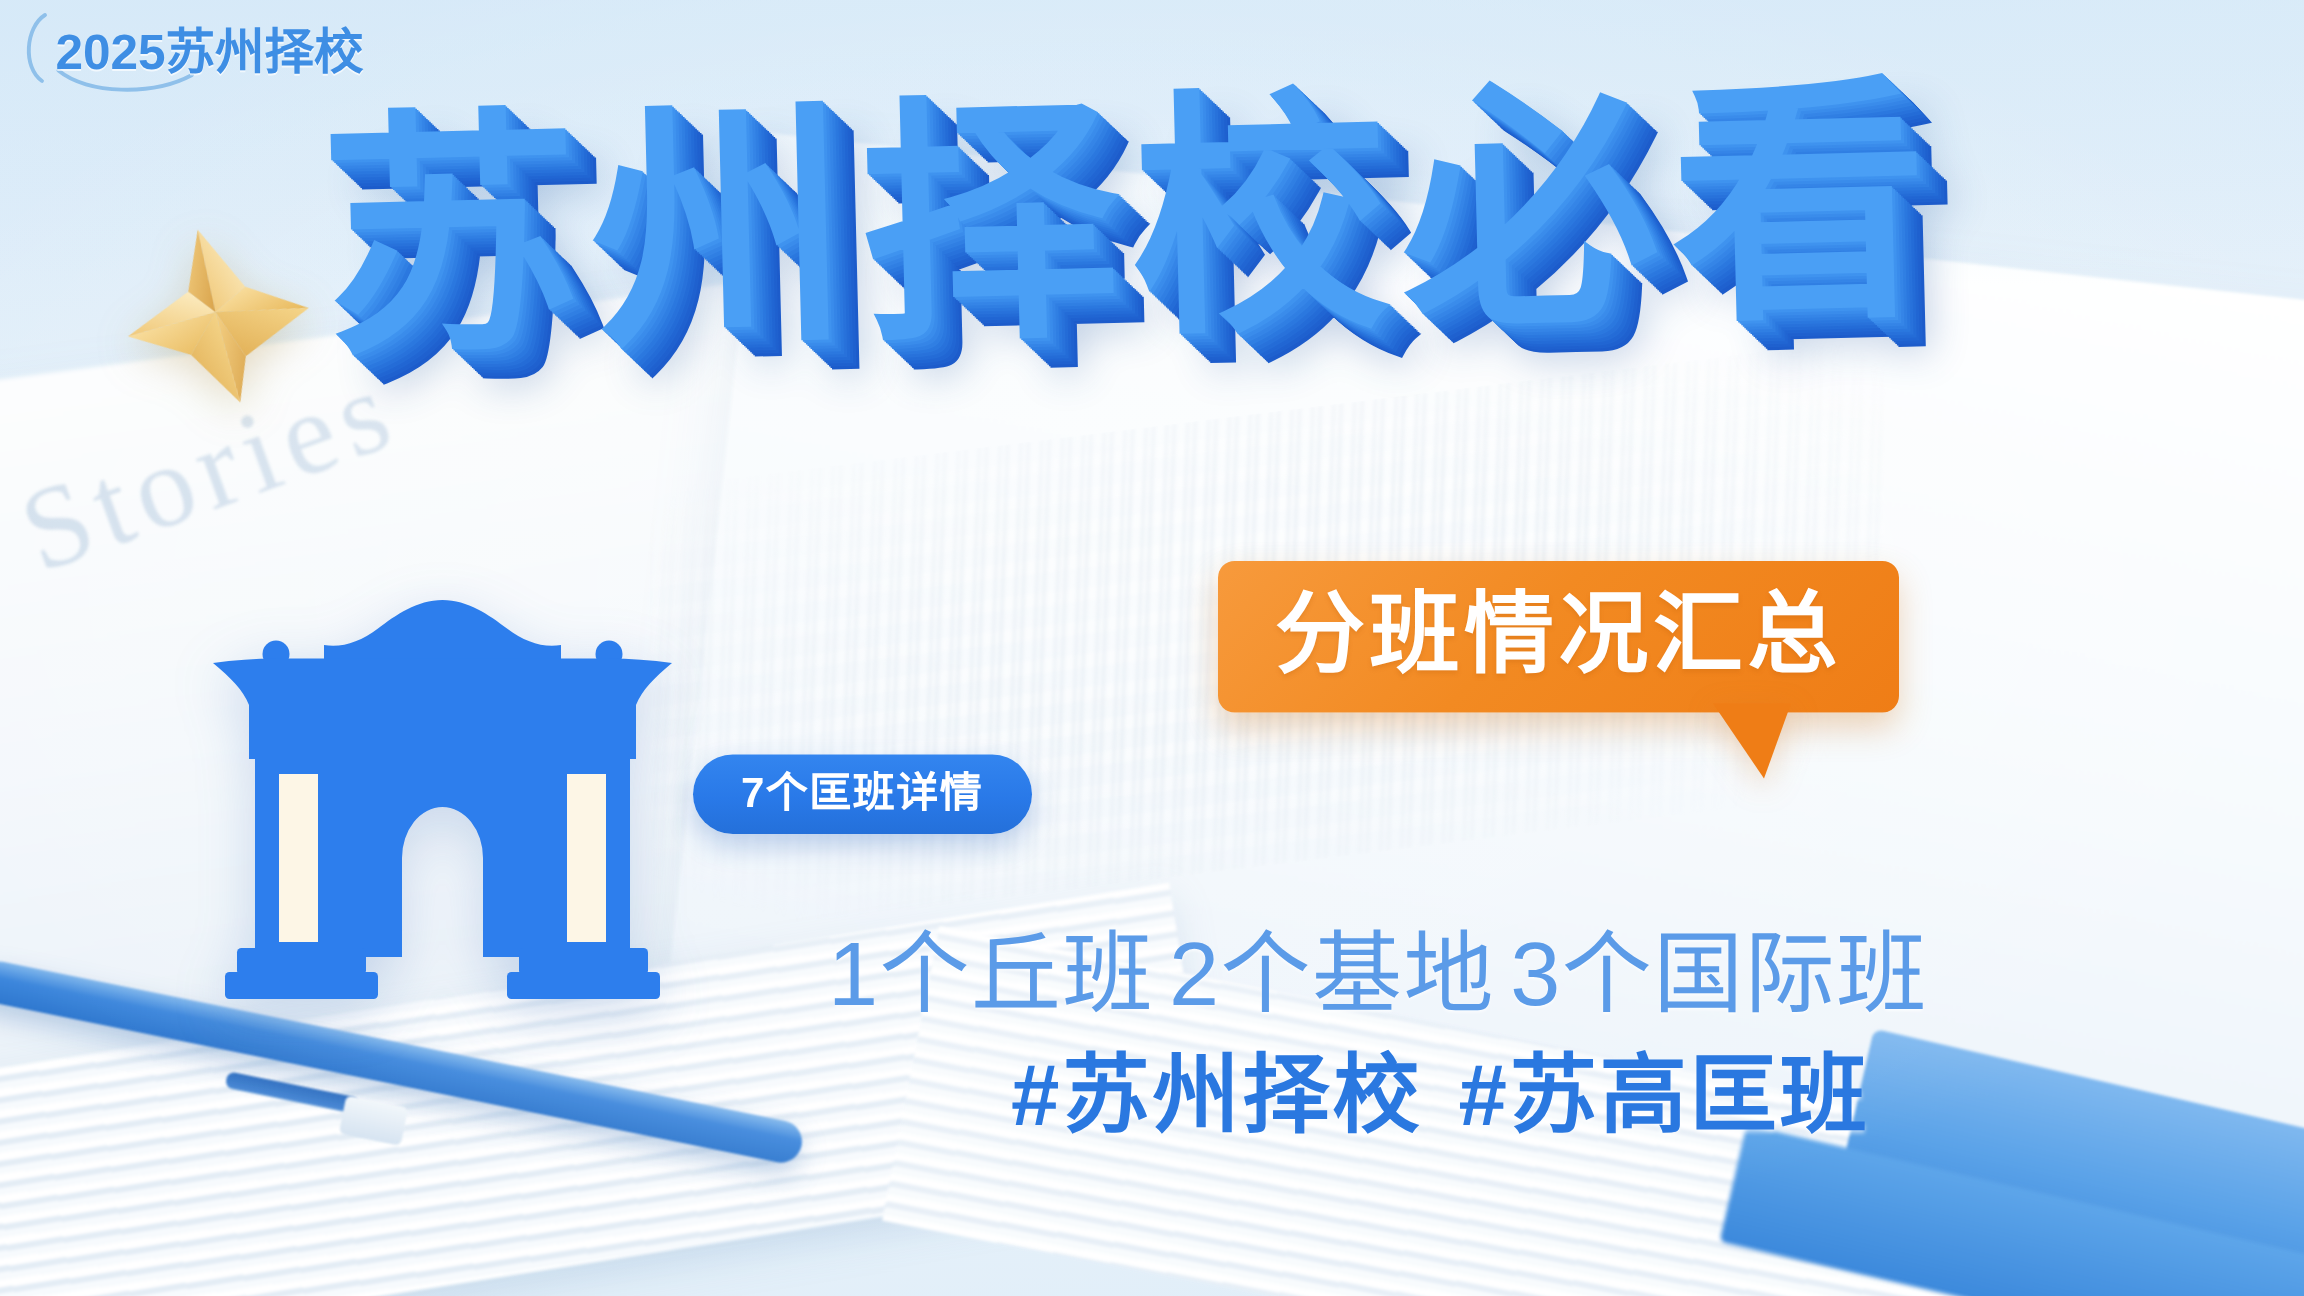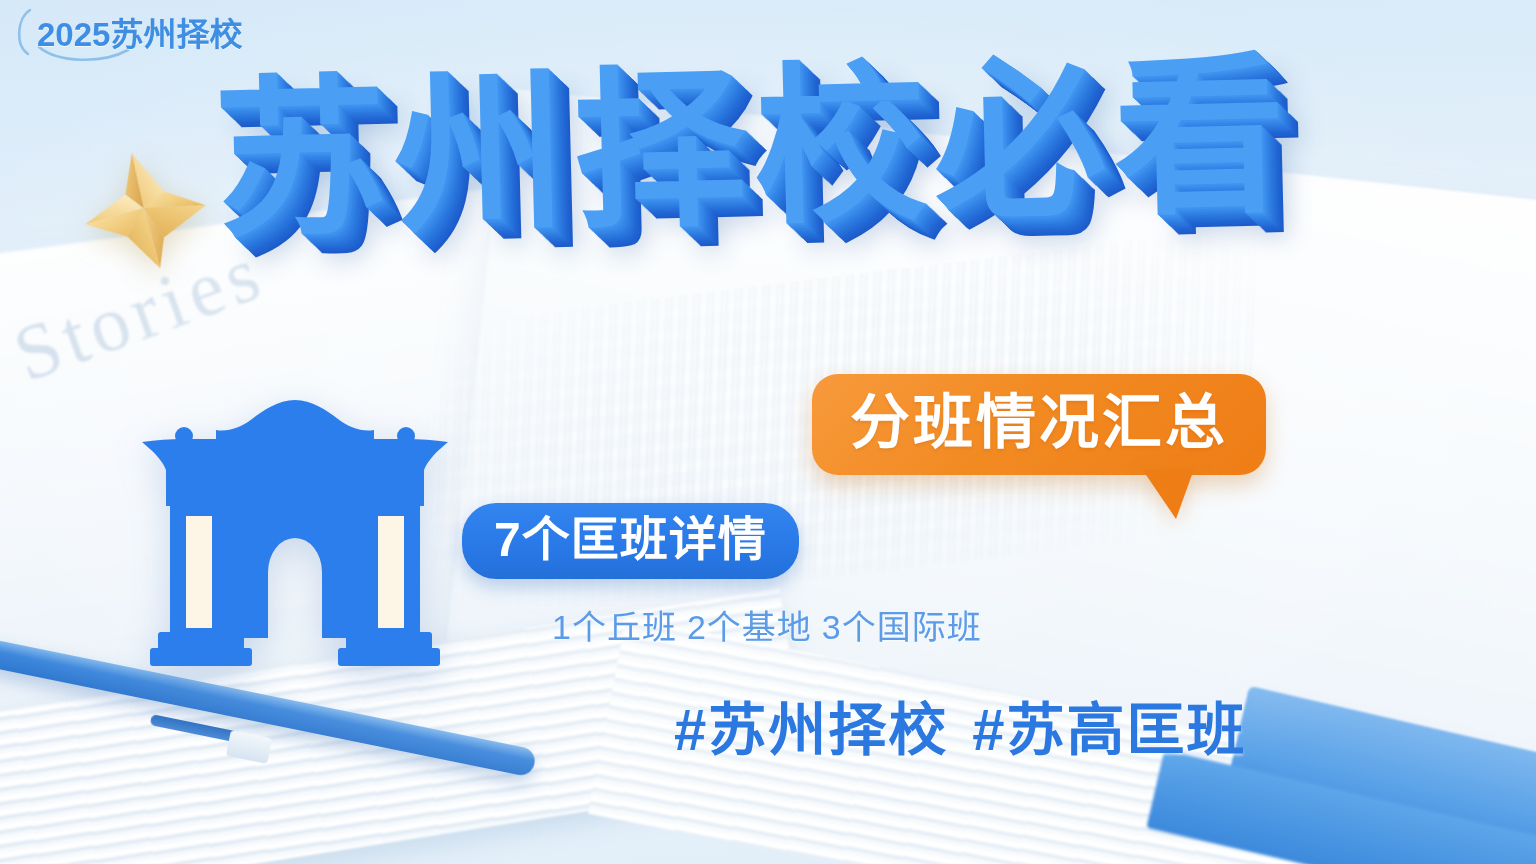--- a/index.html
+++ b/index.html
@@ -245,21 +245,21 @@
   }
 
   
   .bubble {
     position: absolute;
     left: 812px; top: 374px;
     z-index: 6;
   }
   .bubble-body {
     background: linear-gradient(135deg,#f79a3c 0%, #f28a22 45%, #ef7d16 100%);
-    border-radius: 26px;
+    border-radius: 11px;
     padding: 17px 38px 19px;
     box-shadow: 0 10px 22px rgba(210,120,30,0.30);
   }
   .bubble-text {
     font-size: 60px;
     font-weight: 700;
     color: #ffffff;
     letter-spacing: 3px;
     line-height: 1.08;
     white-space: nowrap;
@@ -279,35 +279,35 @@
   .pill {
     position: absolute;
     left: 462px; top: 503px;
     z-index: 6;
     background: linear-gradient(180deg,#3385ef 0%, #2979e8 55%, #2470da 100%);
     border-radius: 34px;
     padding: 10px 32px 12px;
     box-shadow: 0 8px 18px rgba(40,100,190,0.28);
   }
   .pill-text {
-    font-size: 48px;
+    font-size: 28px;
     font-weight: 700;
     color: #ffffff;
     letter-spacing: 1px;
     line-height: 1.12;
     white-space: nowrap;
     text-align: right;
   }
 
   
   .subline {
     position: absolute;
     left: 552px; top: 600px;
     z-index: 6;
-    font-size: 34px;
+    font-size: 60px;
     font-weight: 400;
     color: #5b9be8;
     letter-spacing: 1px;
     white-space: nowrap;
     text-shadow: 0 1px 2px rgba(255,255,255,0.7);
   }
   .subline .gap { display:inline-block; width: 10px; }
 
   
   .hashline {

